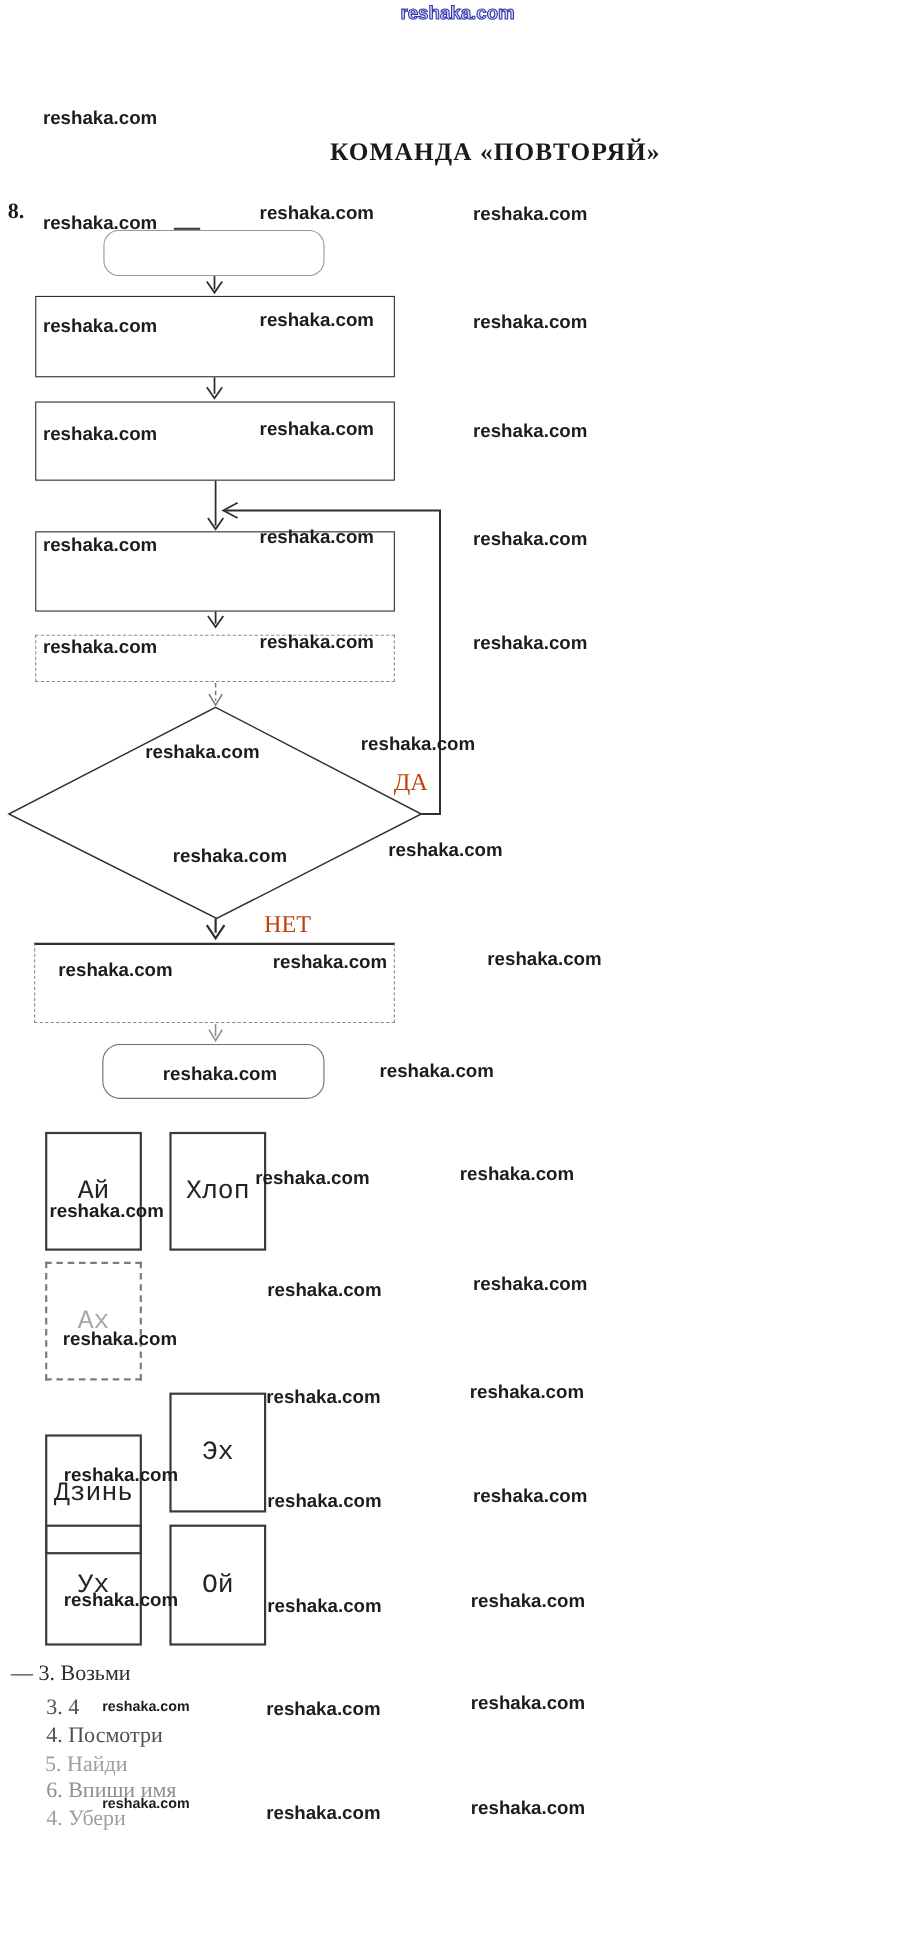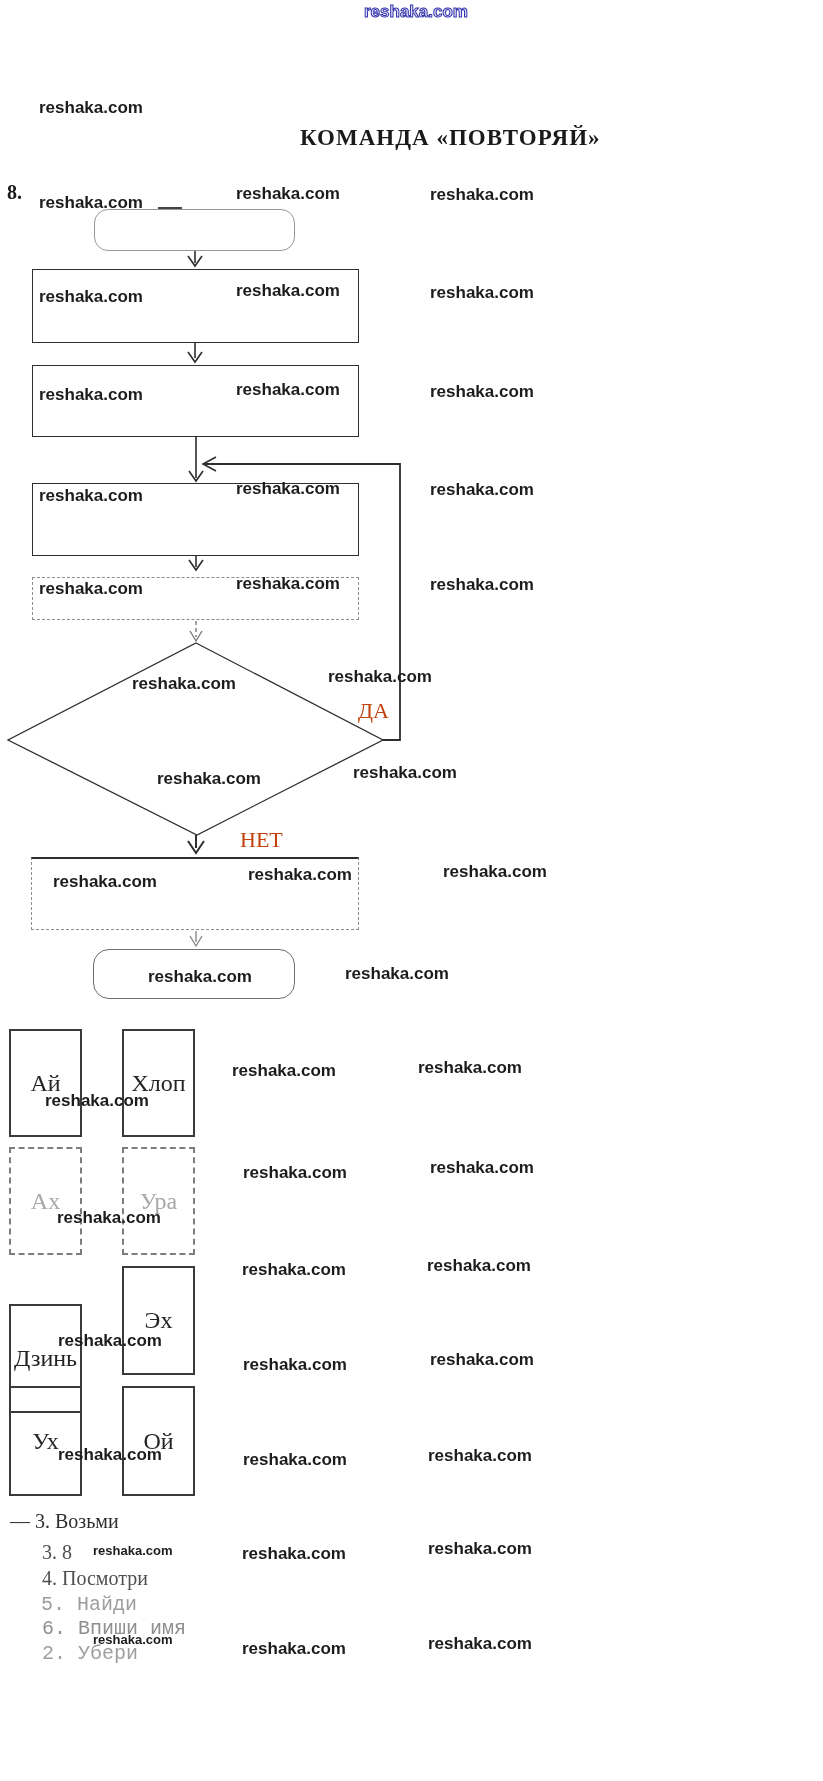--- a/index.html
+++ b/index.html
@@ -21,29 +21,29 @@
   .proc{border:1.5px solid #2e2e2e;}
   .box1{left:32px;top:269px;width:327px;height:74px;}
   .box2{left:32px;top:365px;width:327px;height:72px;}
   .box3{left:32px;top:483px;width:327px;height:73px;}
   .box4{left:32px;top:577px;width:327px;height:43px;border:1.5px dashed #8d8d8d;}
   .box5{left:31px;top:857px;width:328px;height:73px;border:1.5px dashed #8d8d8d;
         border-top:2px solid #2e2e2e;}
   .term2{left:93px;top:949px;width:202px;height:50px;border:1.5px solid #6e6e6e;border-radius:16px;}
   .branch{position:absolute;font-family:"Liberation Serif",serif;font-size:22px;color:#c2410c;}
   
-  .sq{position:absolute;width:73px;height:108px;border:2px solid #3a3a3a;box-sizing:border-box;
+  .sq{position:absolute;width:88px;height:108px;border:2px solid #3a3a3a;box-sizing:border-box;
       display:flex;align-items:center;justify-content:center;
-      font-family:Liberation Serif, serif;font-size:24px;color:#242424;}
+      font-family:Liberation Mono, monospace;font-size:24px;color:#242424;margin-left:32px;}
   .sq-faded{border:2px dashed #7d7d7d;color:#a8a8a8;}
   
   .ans{position:absolute;font-family:"Liberation Serif",serif;font-size:20px;white-space:nowrap;}
   .a-dark{color:#2e2e2e;}
   .a-mid{color:#4f4f4f;}
-  .a-light{color:#9e9e9e;font-family:Liberation Mono, monospace;}
+  .a-light{color:#9e9e9e;}
   svg.lines{position:absolute;left:0;top:0;pointer-events:none;}
 </style>
 </head>
 <body>
 
 <div class="page">
 
   <span class="wm wm-blue" style="left:364px;top:3px">reshaka.com</span>
   <span class="wm" style="left:39px;top:99px">reshaka.com</span>
   <div class="serif title">КОМАНДА «ПОВТОРЯЙ»</div>
@@ -93,42 +93,39 @@
 
   <div class="sq" style="left:9px;top:1029px">
       <span>Ай</span>
     </div>
   <div class="sq" style="left:122px;top:1029px">
       <span>Хлоп</span>
     </div>
   <div class="sq sq-faded" style="left:9px;top:1147px">
       <span>Ах</span>
     </div>
-  <div class="sq sq-faded" style="left:122px;top:1147px">
-      <span>Ура</span>
-    </div>
   <div class="sq" style="left:9px;top:1304px;height:109px">
       <span>Дзинь</span>
     </div>
   <div class="sq" style="left:122px;top:1266px;height:109px">
       <span>Эх</span>
     </div>
   <div class="sq" style="left:9px;top:1386px;height:110px">
       <span>Ух</span>
     </div>
   <div class="sq" style="left:122px;top:1386px;height:110px">
       <span>Ой</span>
     </div>
 
   <div class="ans a-dark" style="left:10px;top:1510px">— 3. Возьми</div>
-  <div class="ans a-mid" style="left:42px;top:1541px">3. 8</div>
+  <div class="ans a-mid" style="left:42px;top:1541px">3. 4</div>
   <div class="ans a-mid" style="left:42px;top:1567px">4. Посмотри</div>
   <div class="ans a-light" style="left:41px;top:1593px">5. Найди</div>
   <div class="ans a-light" style="left:42px;top:1617px;color:#8f8f8f">6. Впиши имя</div>
-  <div class="ans a-light" style="left:42px;top:1642px">2. Убери</div>
+  <div class="ans a-light" style="left:42px;top:1642px">4. Убери</div>
 
   <span class="wm" style="left:39px;top:194px">reshaka.com</span>
   <span class="wm" style="left:236px;top:185px">reshaka.com</span>
   <span class="wm" style="left:430px;top:186px">reshaka.com</span>
 
   <span class="wm" style="left:39px;top:288px">reshaka.com</span>
   <span class="wm" style="left:236px;top:282px">reshaka.com</span>
   <span class="wm" style="left:430px;top:284px">reshaka.com</span>
 
   <span class="wm" style="left:39px;top:386px">reshaka.com</span>

